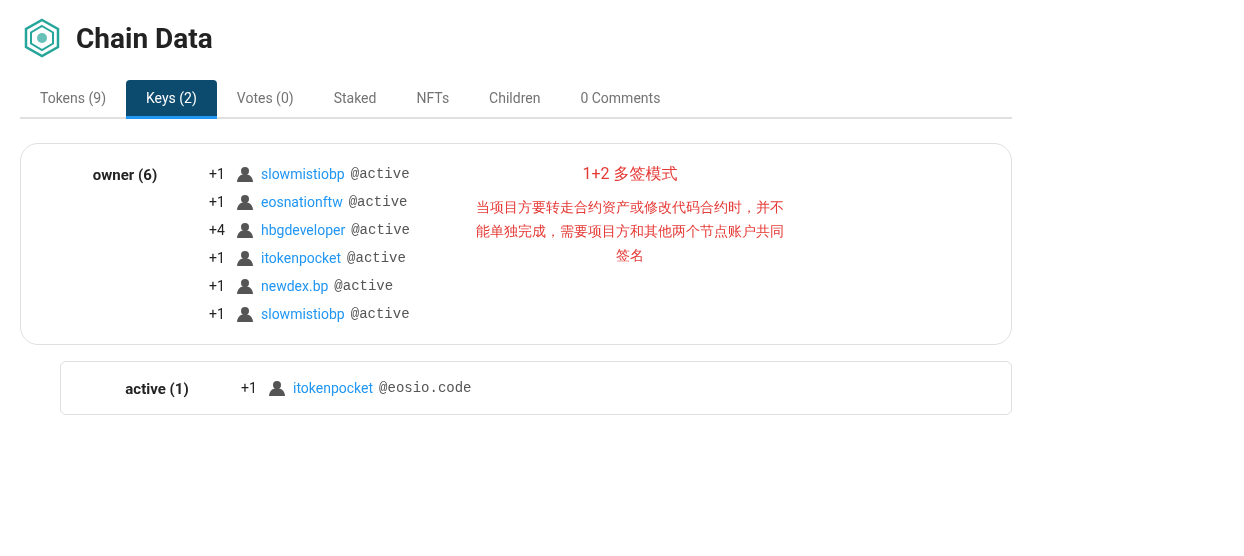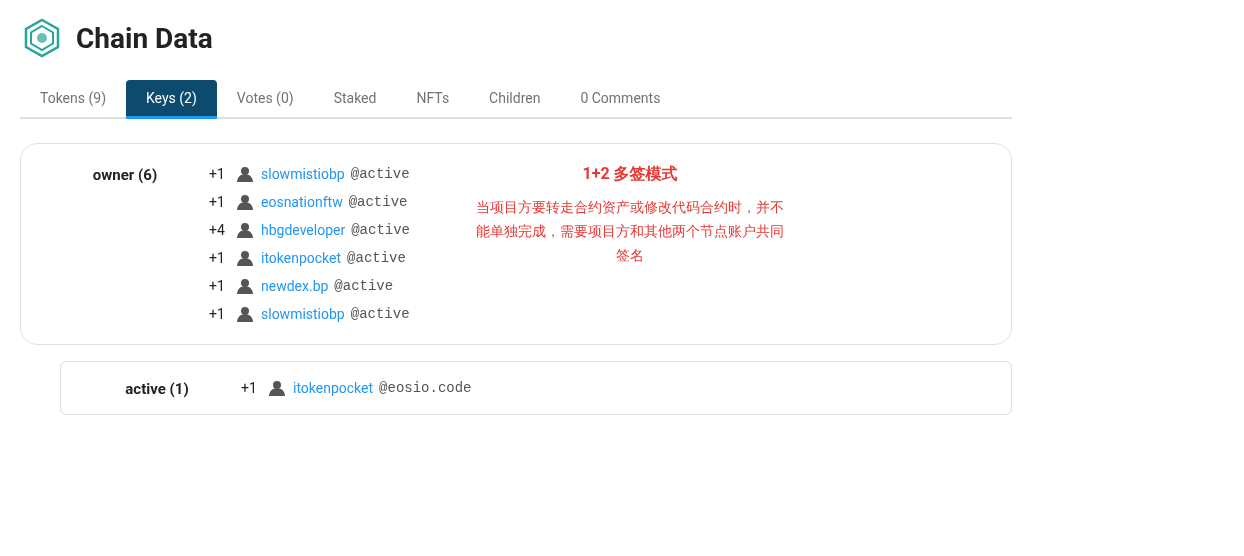--- a/index.html
+++ b/index.html
@@ -99,21 +99,21 @@
       color: #555;
       font-family: Liberation Mono, monospace;
     }
     .annotation-box {
       margin-left: 60px;
       padding-top: 0;
     }
     .annotation-main {
       color: #e53935;
       font-size: 16px;
-      font-weight: 700;
+      font-weight: 400;
       margin-bottom: 12px;
     }
     .annotation-desc {
       color: #e53935;
       font-size: 14px;
       line-height: 1.7;
       max-width: 320px;
       font-family: Liberation Mono, monospace;
     }
     .active-section-wrapper {

